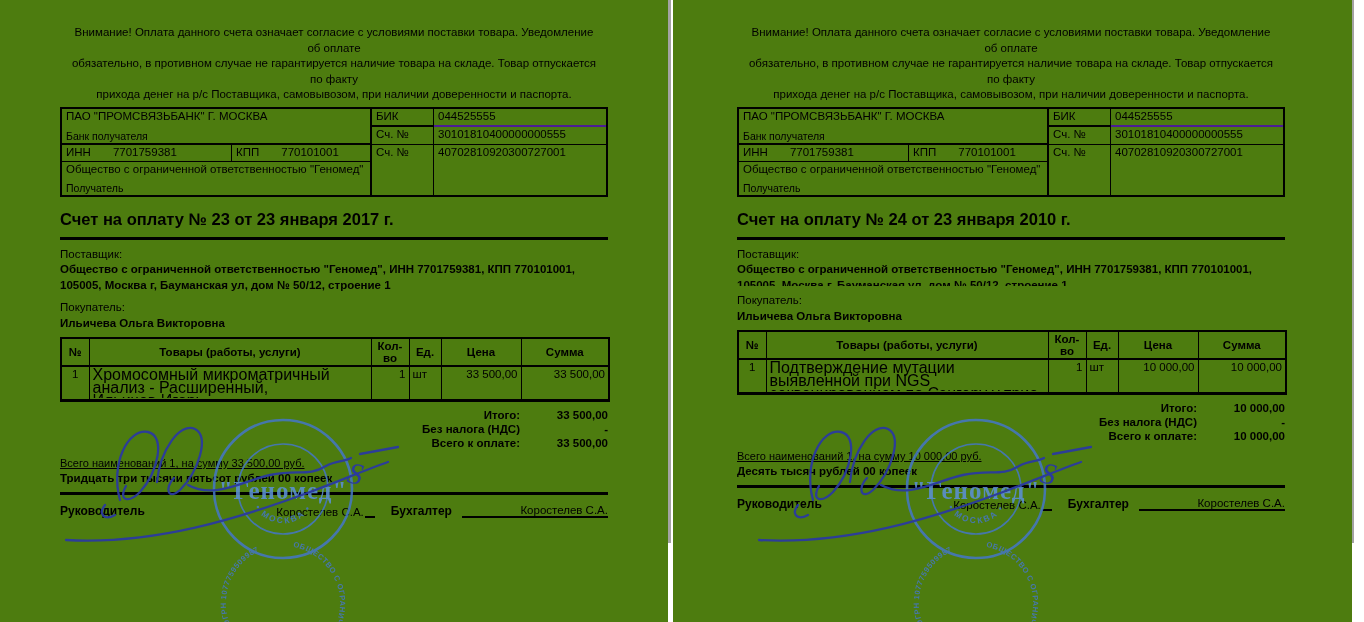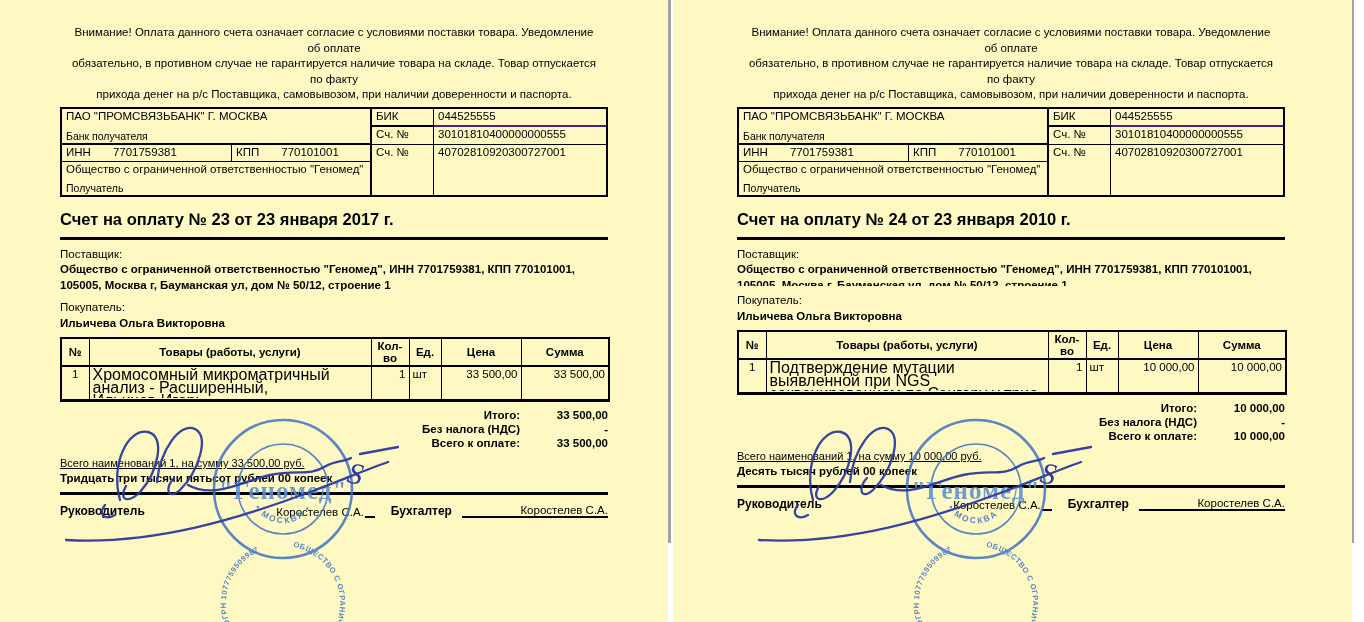--- a/index.html
+++ b/index.html
@@ -1,21 +1,21 @@
 <!DOCTYPE html>
 <html><head>
 <meta charset="utf-8">
 <style>
   * { box-sizing: border-box; margin: 0; padding: 0; }
   body {
     width: 1364px; height: 622px; position: relative; overflow: hidden;
     background: #ffffff; color: #000;
     font-family: "Liberation Sans", sans-serif;
   }
-  .page { position: absolute; top: 0; height: 622px; background: #fef9c3; }
+  .page { position: absolute; top: 0; height: 622px; background: #4d7c0f; }
   #page1 { left: 0; width: 668px; }
   #page2 { left: 673px; width: 679px; }
   .page-edge { position: absolute; top: 0; height: 543px; background: #a3a3a3; }
   #edge-mid { left: 668px; width: 3px; }
   #edge-right { left: 1352px; width: 2px; }
 
   .content { position: absolute; top: 0; width: 548px; }
   #page1 .content { left: 60px; }
   #page2 .content { left: 64px; }
 

